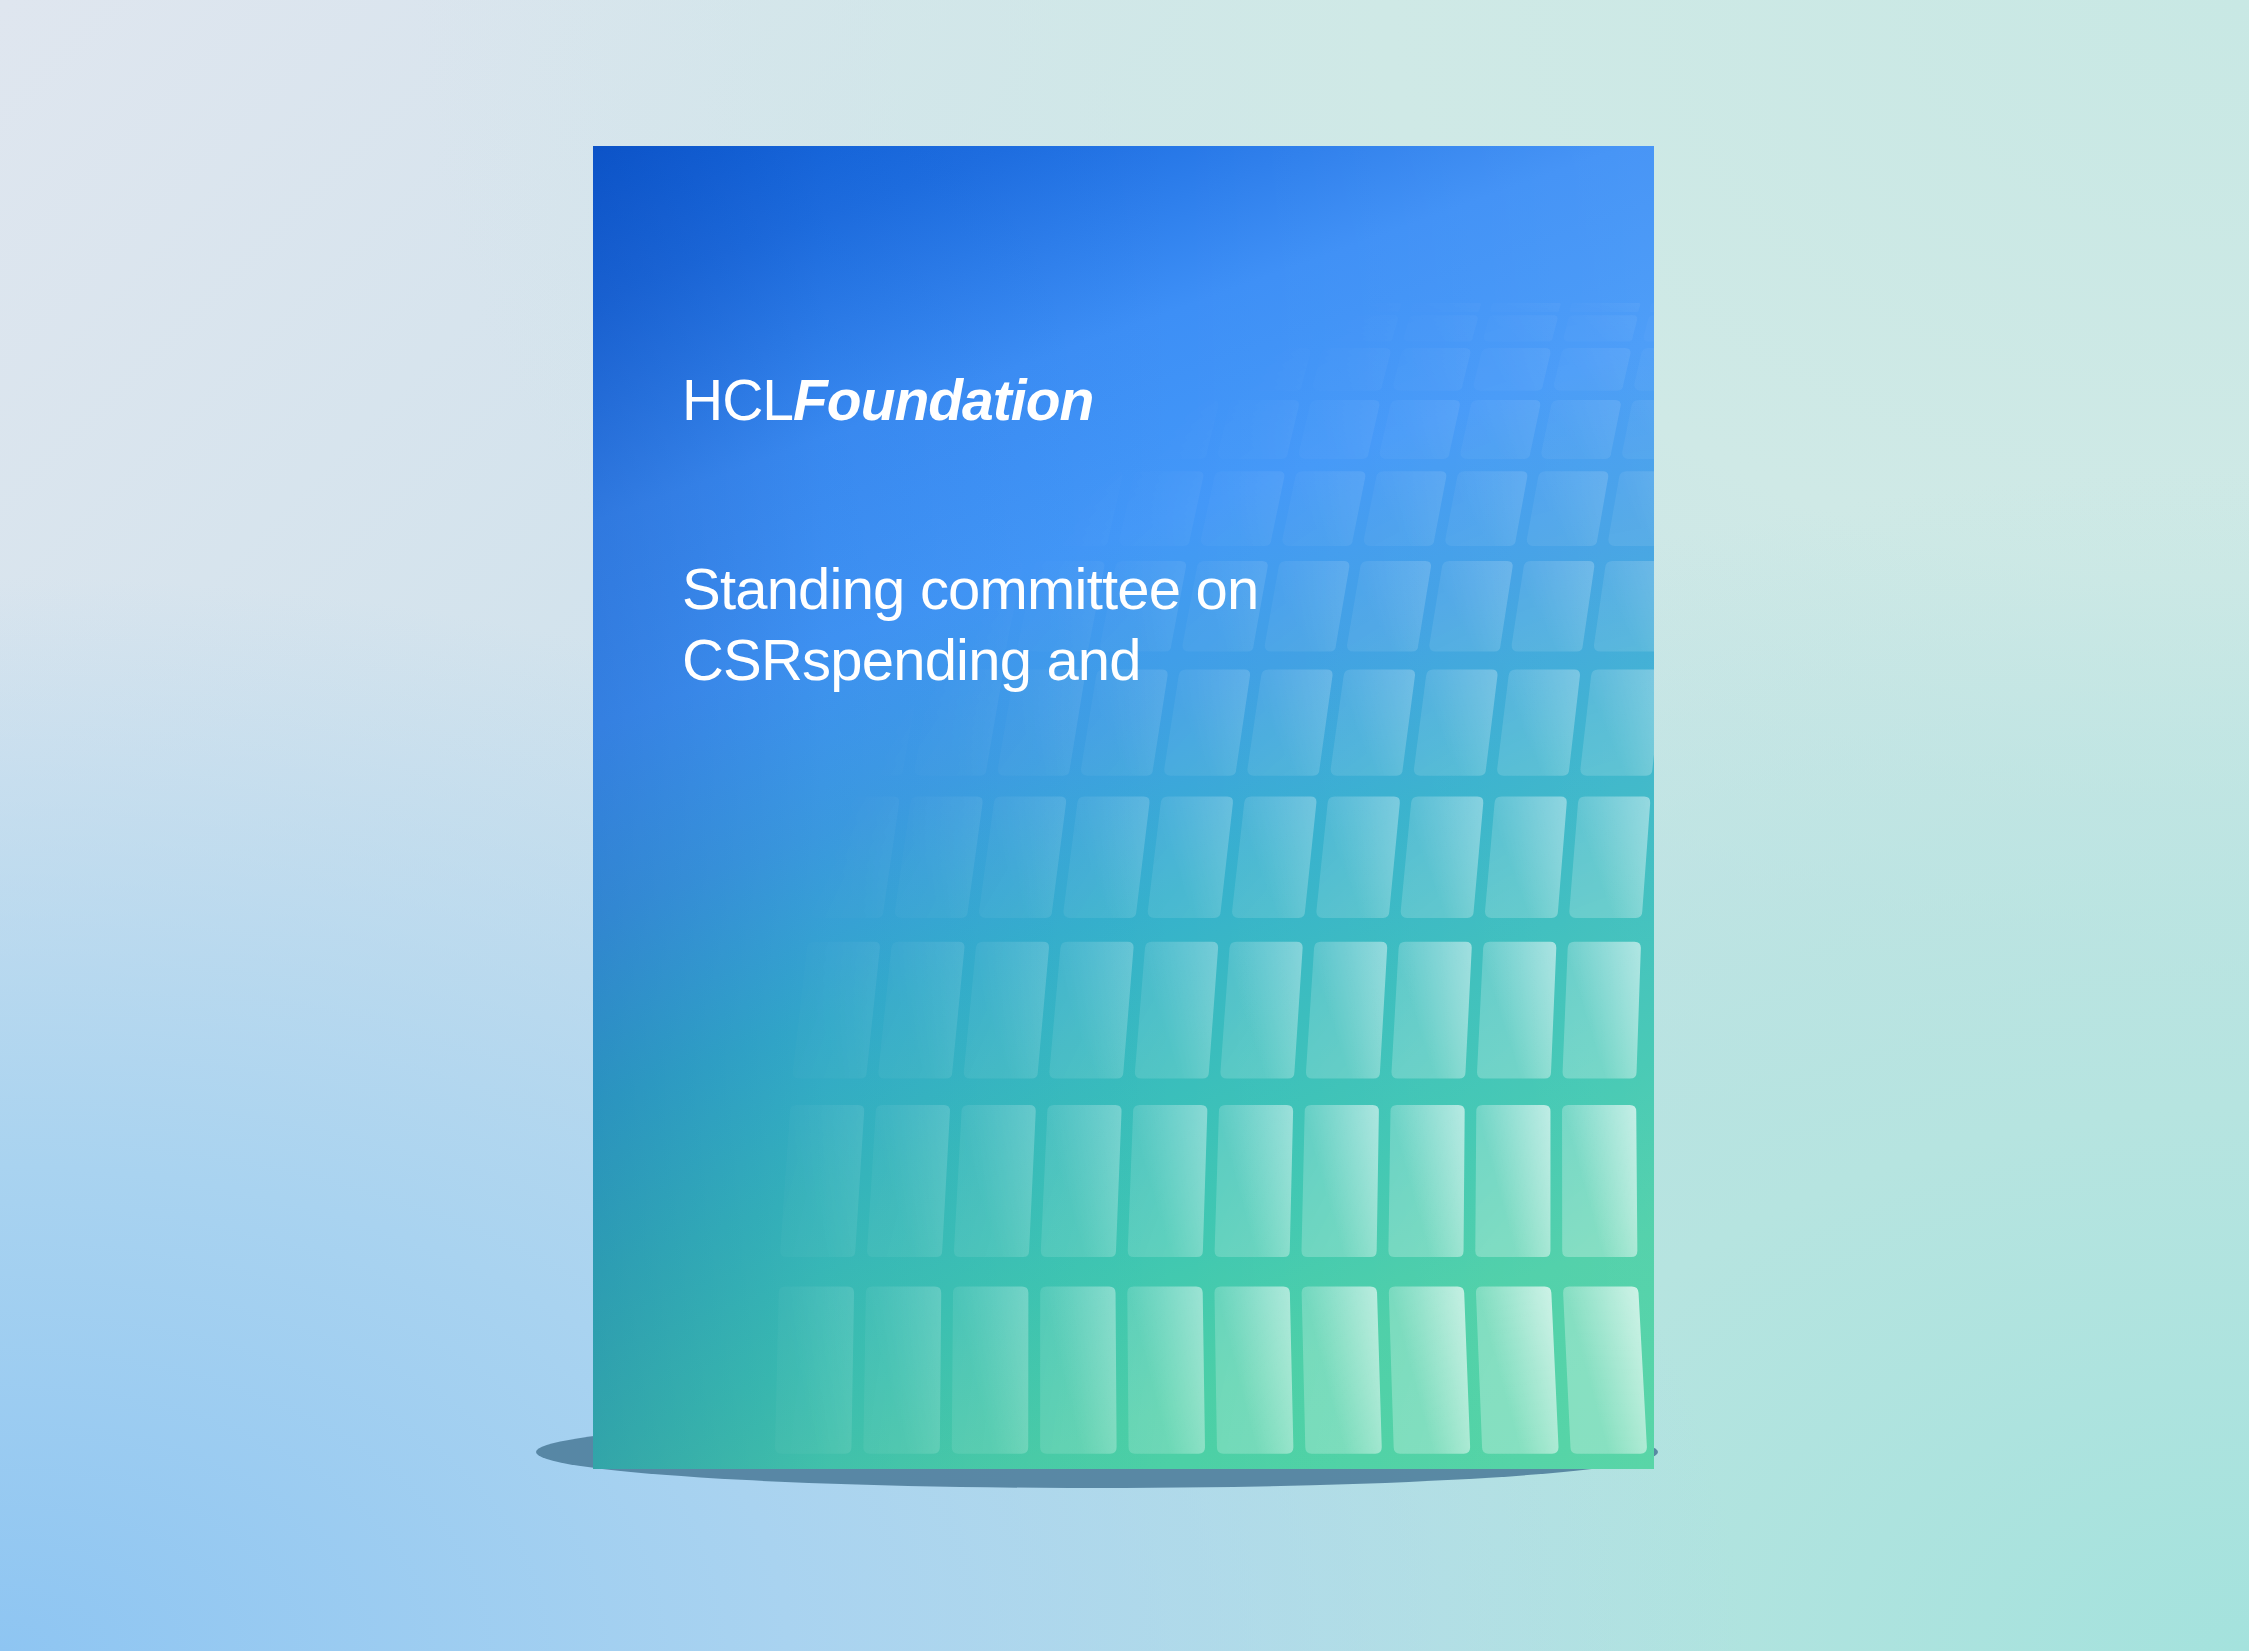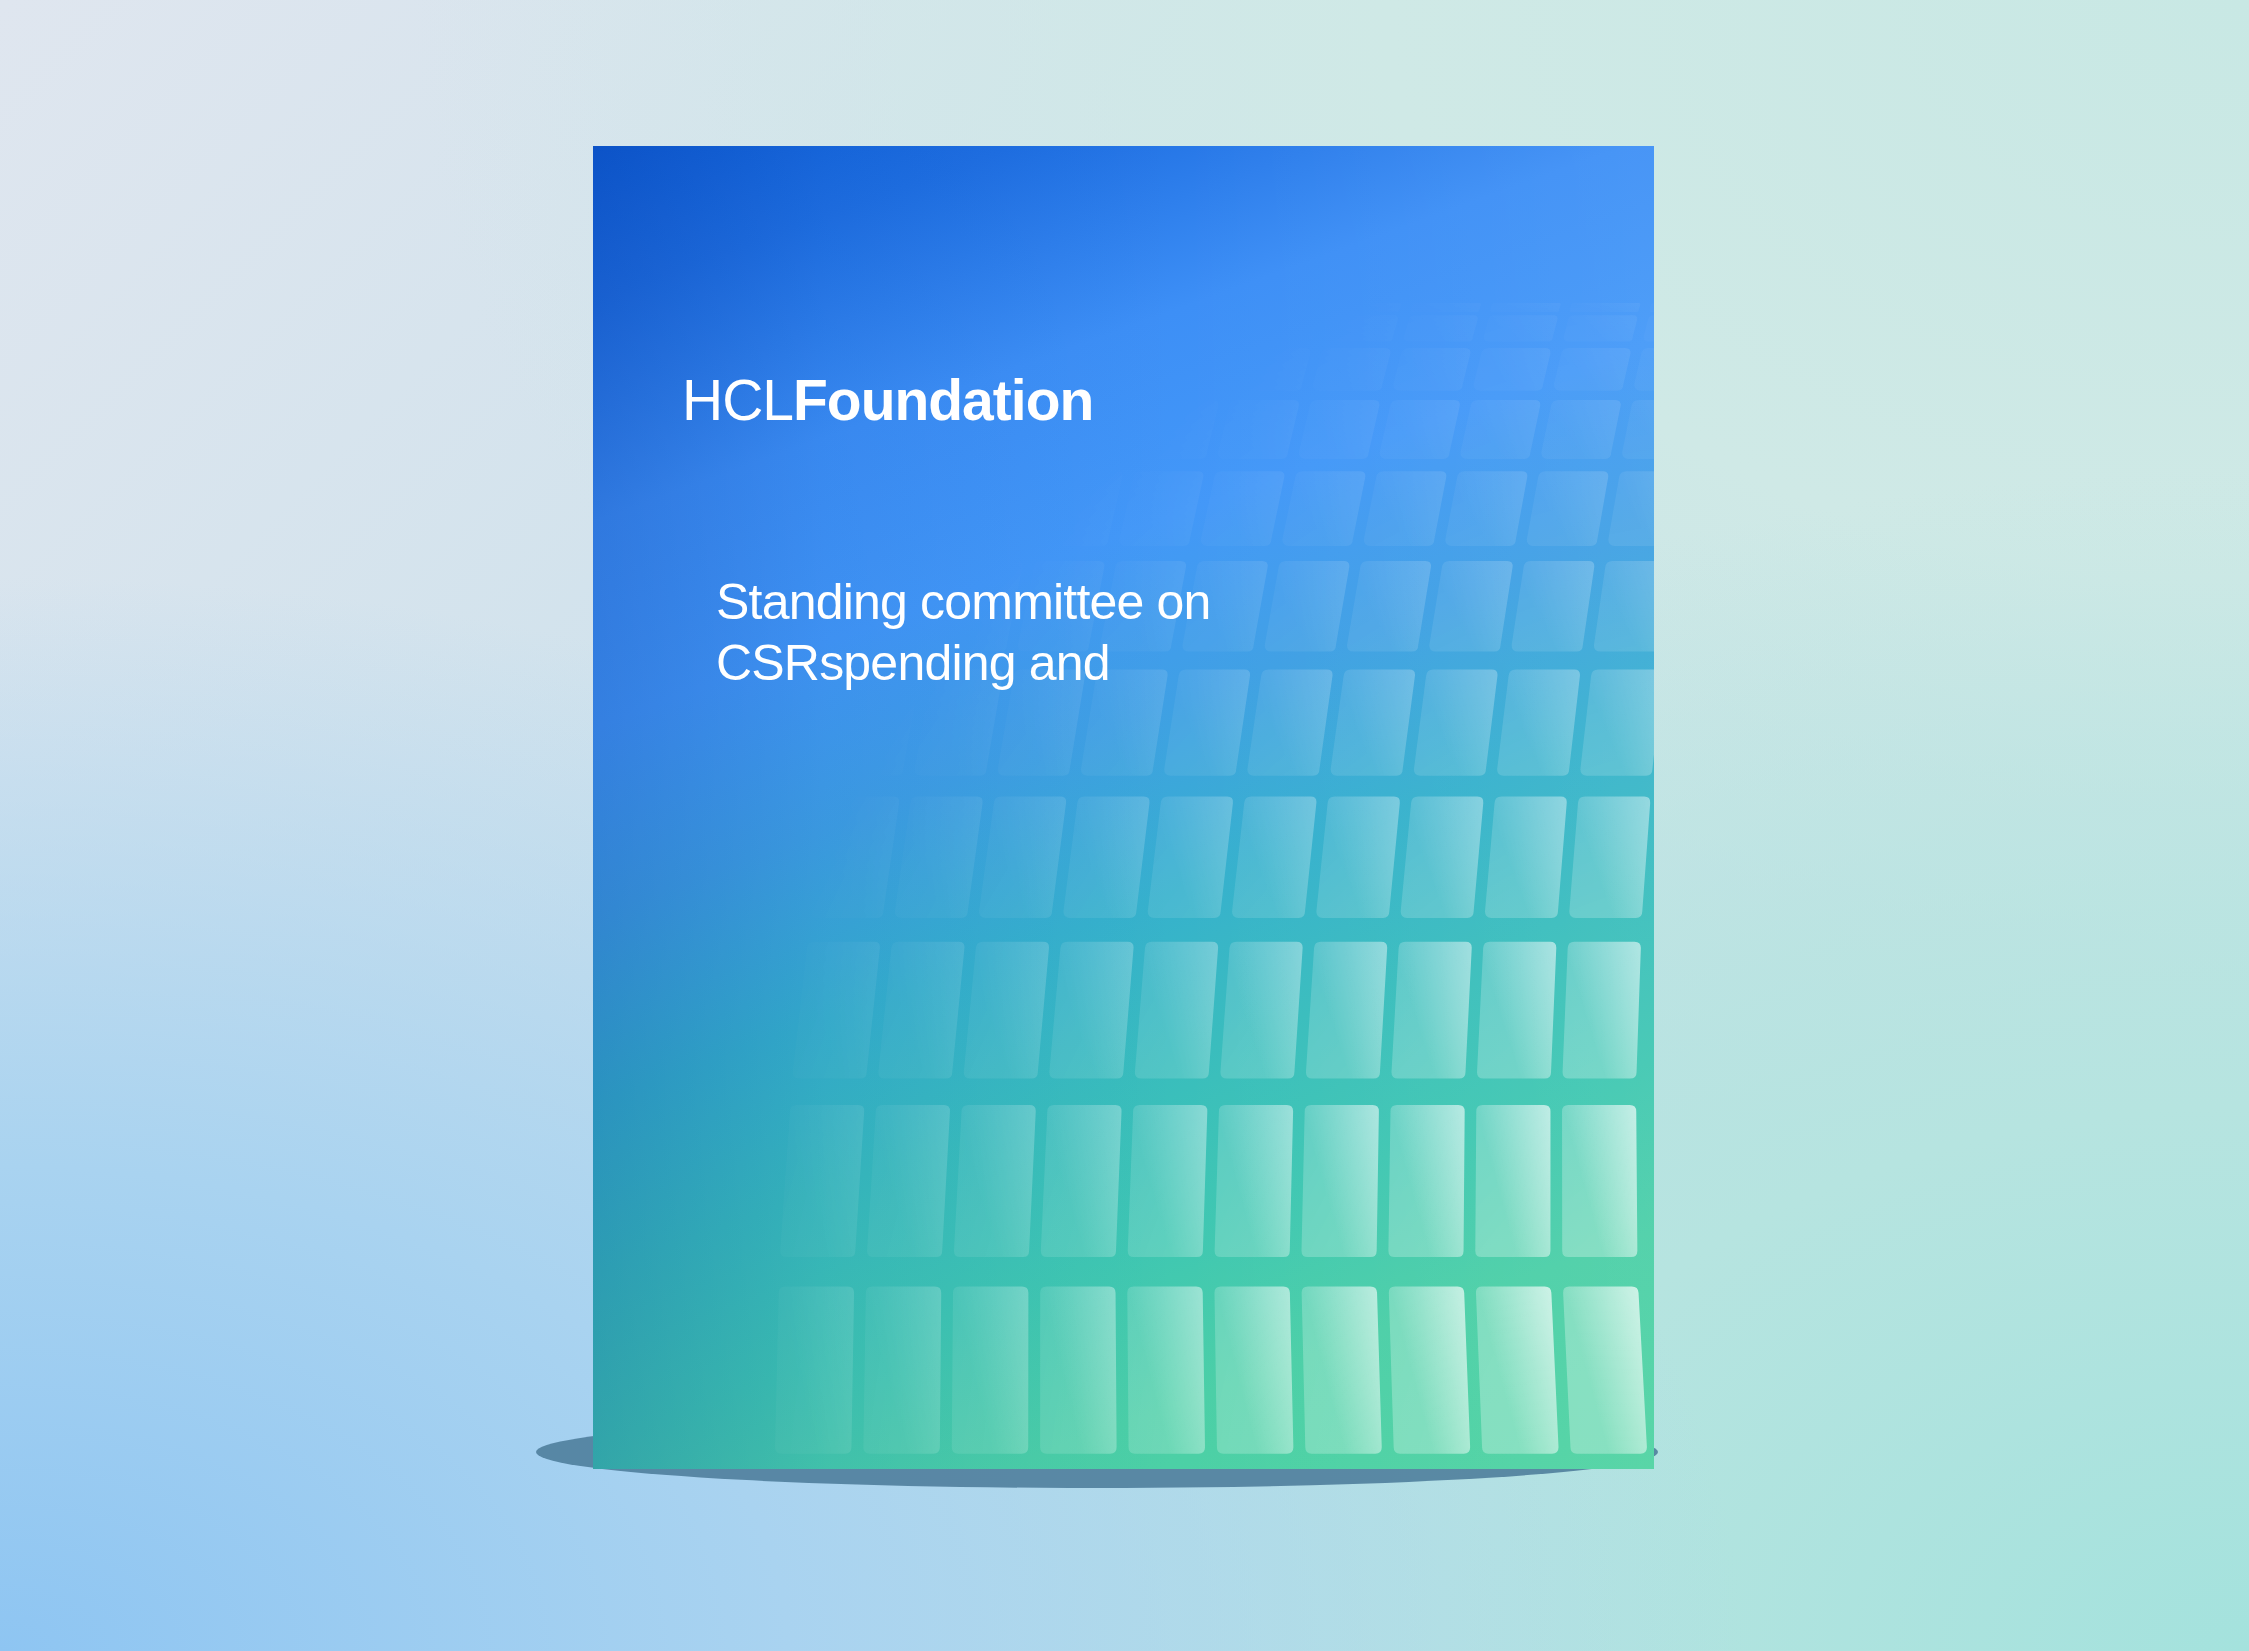--- a/index.html
+++ b/index.html
@@ -92,34 +92,33 @@
     position:absolute;
     left:89px; top:226px;
     font-size:57px;
     line-height:1;
     letter-spacing:-1px;
     color:#ffffff;
     white-space:nowrap;
     z-index:5;
   }
   #brand-logo .lg-light { font-weight:400;margin-top:44px; }
-  #brand-logo .lg-bold  { font-weight:700; }
+  #brand-logo .lg-bold  { font-weight:700;font-style:italic; }
 
   
   #poster-headline {
     position:absolute;
-    left:89px; top:426px;
+    left:89px; top:407px;
     width:853px;
     z-index:5;
     color:#ffffff;
-    font-size:50px;
+    font-size:58px;
     font-weight:400;
     line-height:1.225;
     letter-spacing:-0.8px;
-    margin-left:34px;
   }
   #poster-headline .hl-line { display:block; white-space:nowrap; }
 </style>
 </head>
 <body>
 
 <div id="card-shadow"></div>
 
 <div id="poster-card">
 

